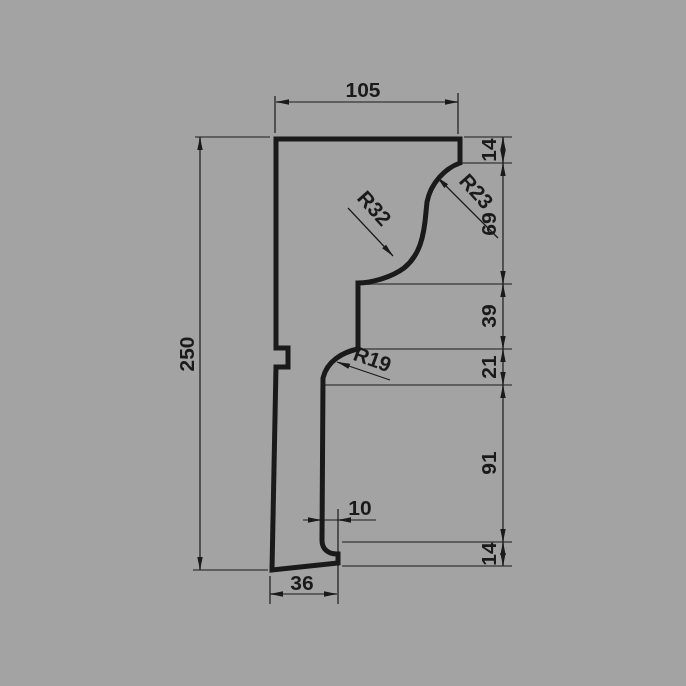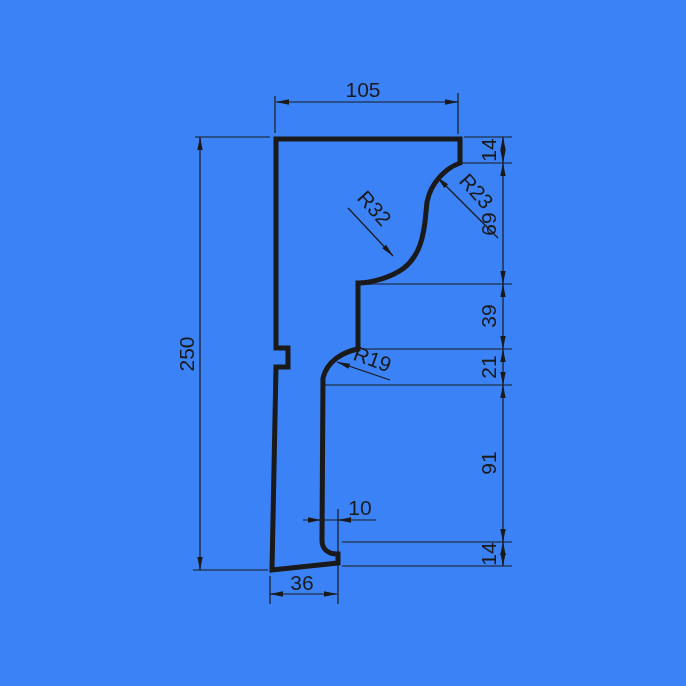--- a/index.html
+++ b/index.html
@@ -7,21 +7,22 @@
     padding: 0;
     background: #ffffff;
     width: 686px;
     height: 686px;
     overflow: hidden;
   }
   .stage {
     position: relative;
     width: 686px;
     height: 686px;
-    background: #3b82f6;
+    background: #a3a3a3;
+    font-weight: bold;
   }
   svg {
     display: block;
   }
   .profile {
     fill: none;
     stroke: #1a1a1a;
     stroke-width: 5;
     stroke-linejoin: miter;
   }

